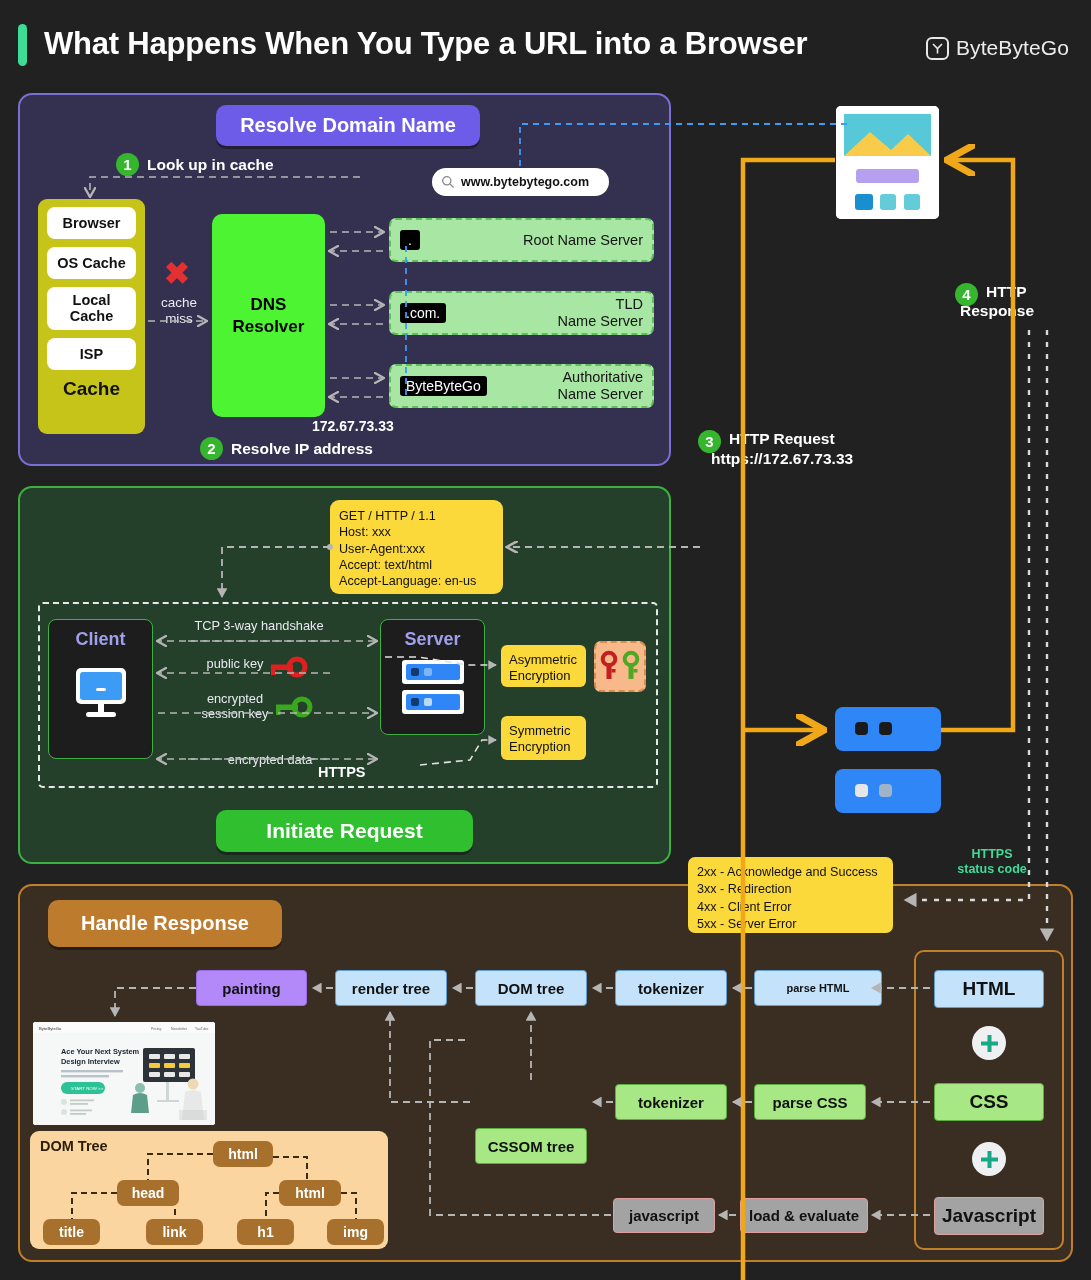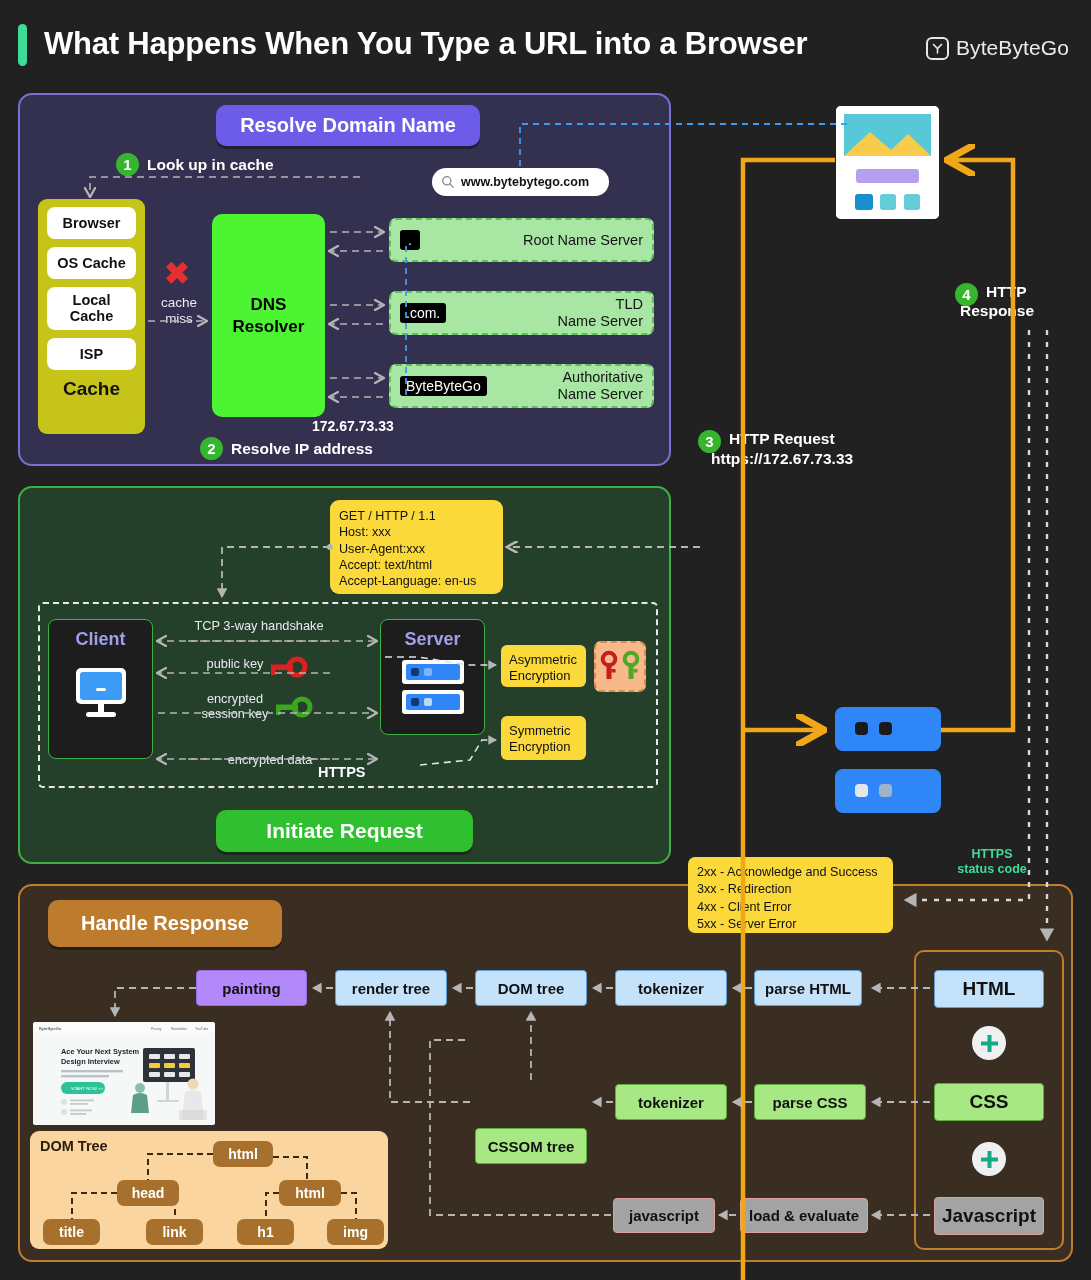--- a/index.html
+++ b/index.html
@@ -148,21 +148,21 @@
       justify-content:center; font-weight:bold; color:#111; text-align:center; }
   .node.blue  { background:#c5e2fb; border:1.5px solid #5f9fd6; }
   .node.green { background:#a8e884; border:1.5px solid #5cae3e; }
   .node.pink  { background:#a3a3a3; border:1.5px solid #e0a0a0; }
   .node.purple{ background:#b388f9; border:1.5px solid #9a6ae8; }
 
   #n-painting { left:196px; top:970px; width:111px; height:36px; font-size:15px; }
   #n-render   { left:335px; top:970px; width:112px; height:36px; font-size:15px; }
   #n-domtree  { left:475px; top:970px; width:112px; height:36px; font-size:15px; }
   #n-tok1     { left:615px; top:970px; width:112px; height:36px; font-size:15px; }
-  #n-parsehtml{ left:754px; top:970px; width:108px; height:36px; font-size:15px; }
+  #n-parsehtml{ left:754px; top:970px; width:128px; height:36px; font-size:11px; }
   #n-cssom    { left:475px; top:1128px; width:112px; height:36px; font-size:15px; }
   #n-tok2     { left:615px; top:1084px; width:112px; height:36px; font-size:15px; }
   #n-parsecss { left:754px; top:1084px; width:112px; height:36px; font-size:15px; }
   #n-js       { left:613px; top:1198px; width:102px; height:35px; font-size:15px; }
   #n-loadeval { left:740px; top:1198px; width:128px; height:35px; font-size:15px; }
 
   #resource-group { position:absolute; left:914px; top:950px; width:150px; height:300px;
       border:2.5px solid #c07f2a; border-radius:10px; }
   #n-html { left:934px; top:970px; width:110px; height:38px; font-size:19px; }
   #n-css  { left:934px; top:1083px; width:110px; height:38px; font-size:19px; }

